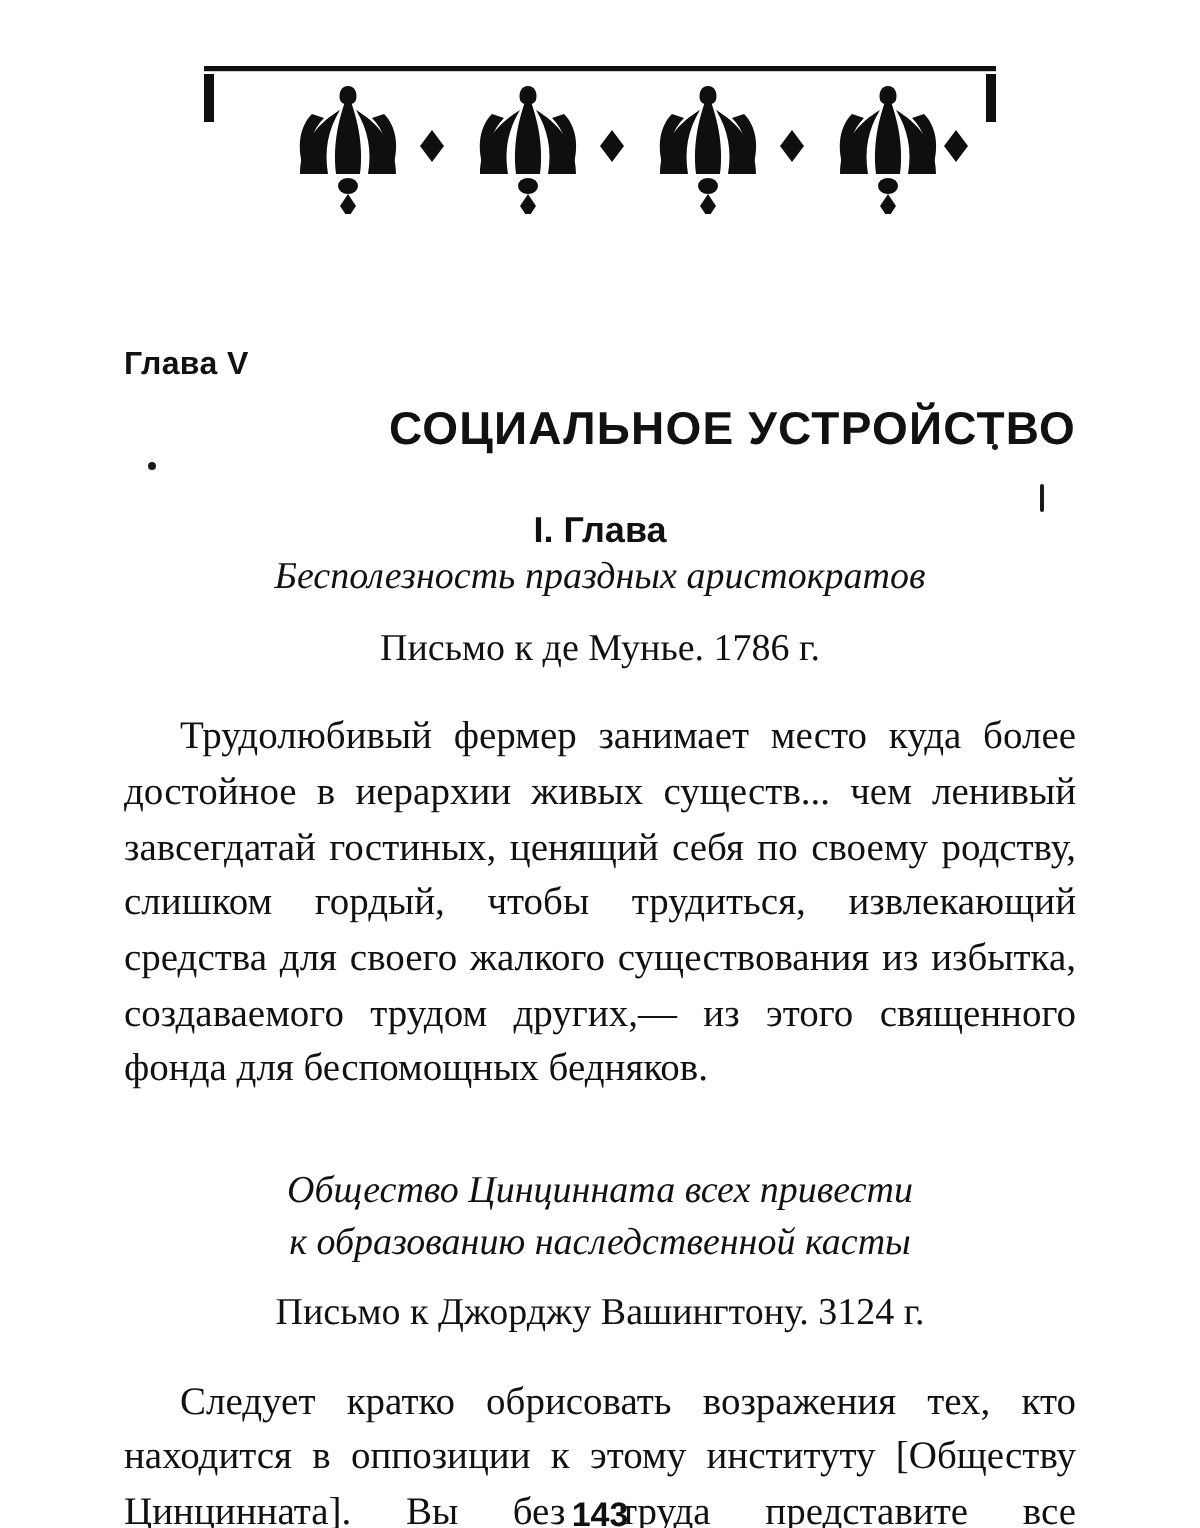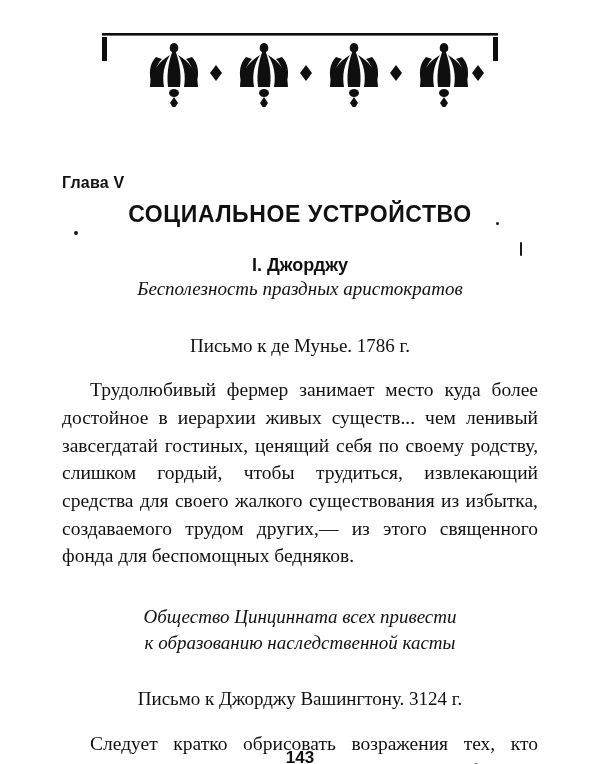--- a/index.html
+++ b/index.html
@@ -37,41 +37,41 @@
   .chapter-label {
     margin-top: 62px;
     text-align: left;
     font-family: "Liberation Sans", sans-serif;
     font-weight: bold;
     font-size: 16px;
     letter-spacing: 0.2px;
   }
   .chapter-title {
     margin-top: 9px;
-    text-align: center;
+    text-align: right;
     font-family: "Liberation Sans", sans-serif;
     font-weight: bold;
     font-size: 23px;
     letter-spacing: 0.6px;
   }
   .section-title {
     margin-top: 27px;
     text-align: center;
     font-family: "Liberation Sans", sans-serif;
     font-weight: bold;
     font-size: 18px;
   }
   .subtitle-italic {
     text-align: center;
     font-style: italic;
     font-size: 19px;
     line-height: 1.35;
   }
   .source-line {
-    margin-top: 33px;
+    margin-top: 12px;
     text-align: center;
     font-size: 19px;
   }
 
   
   .body-par {
     text-align: justify;
     font-size: 19.5px;
     line-height: 1.42;
     text-indent: 28px;
@@ -166,21 +166,21 @@
       </g>
     </svg>
   </div>
 
   <div class="speck s1"></div>
   <div class="speck s2"></div>
   <div class="speck s3"></div>
 
   <div class="chapter-label">Глава V</div>
   <div class="chapter-title">СОЦИАЛЬНОЕ УСТРОЙСТВО</div>
-  <div class="section-title">I. Джорджу</div>
+  <div class="section-title">I. Глава</div>
 
   <div>
     <div class="subtitle-italic">Бесполезность праздных аристократов</div>
     <div class="source-line">Письмо к де Мунье. 1786 г.</div>
     <p class="body-par">Трудолюбивый фермер занимает место куда более достойное в иерархии живых существ... чем ленивый завсегдатай гостиных, ценящий себя по своему родству, слишком гордый, чтобы трудиться, извлекающий средства для своего жалкого существования из избытка, создаваемого трудом других,— из этого священного фонда для беспомощных бедняков.</p>
   </div>
 
   <div class="block-gap">
     <div class="subtitle-italic" style="white-space: pre-line;">Общество Цинцинната всех привести
 к образованию наследственной касты</div>

